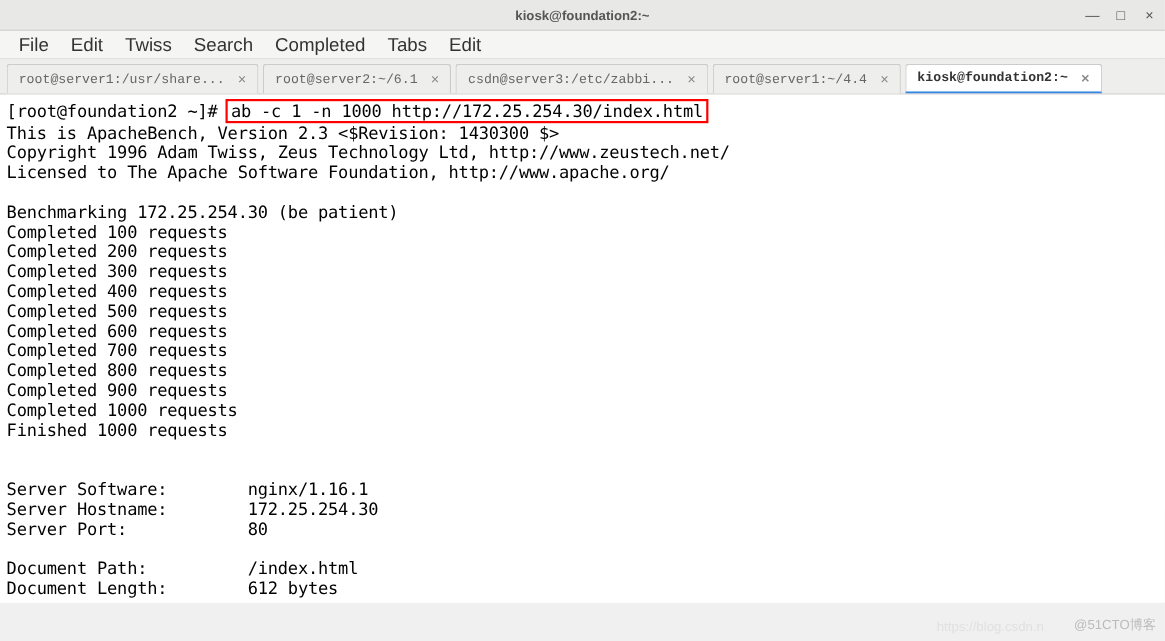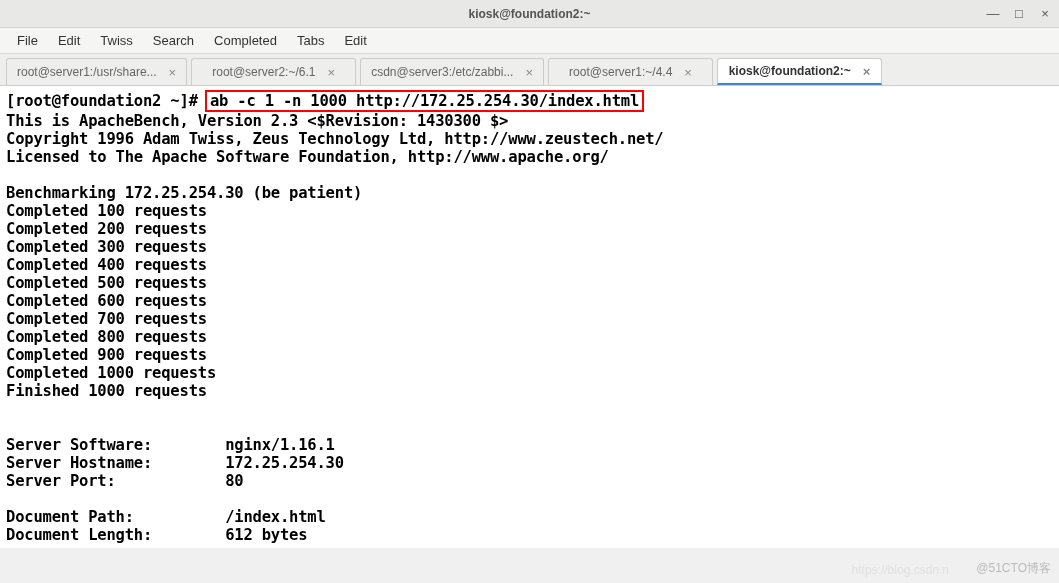--- a/index.html
+++ b/index.html
@@ -46,21 +46,21 @@
       height: 26px;
       background: #f5f5f4;
       border-bottom: 1px solid #d8d8d8;
       display: flex;
       align-items: center;
       padding-left: 8px;
       gap: 2px;
     }
     .menu-item {
       padding: 3px 9px;
-      font-size: 13px;
+      font-size: 17px;
       color: #333;
       cursor: pointer;
     }
     .tabbar {
       height: 32px;
       background: #eeeeec;
       border-bottom: 1px solid #ccc;
       display: flex;
       align-items: stretch;
       padding-left: 6px;
@@ -72,40 +72,41 @@
       padding: 0 10px;
       font-size: 12px;
       color: #666;
       border: 1px solid #ccc;
       border-bottom: none;
       background: #eeeeec;
       margin-right: 4px;
       border-radius: 3px 3px 0 0;
       min-width: 165px;
       justify-content: center;
+      font-family: Liberation Mono, monospace;
     }
     .tab.active {
       background: #fff;
       color: #333;
       font-weight: bold;
       border-bottom: 2px solid #3584e4;
     }
     .tab-close {
       margin-left: 12px;
       font-size: 13px;
       color: #888;
       cursor: pointer;
     }
     .terminal {
       background: #fff;
       padding: 4px 6px;
       font-family: "DejaVu Sans Mono", "Liberation Mono", monospace;
       font-size: 15.5px;
       line-height: 18px;
-      font-weight: bold;
+      font-weight: normal;
       color: #000;
       white-space: pre;
       letter-spacing: -0.2px;
     }
     .highlight-box {
       display: inline-block;
       border: 2px solid #ff0000;
       padding: 0 3px;
       margin-left: -2px;
     }

